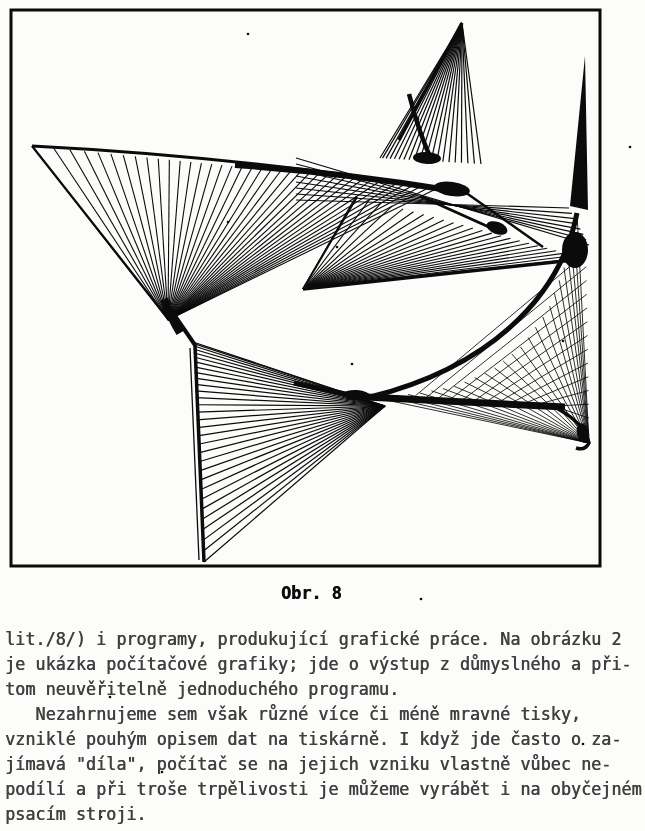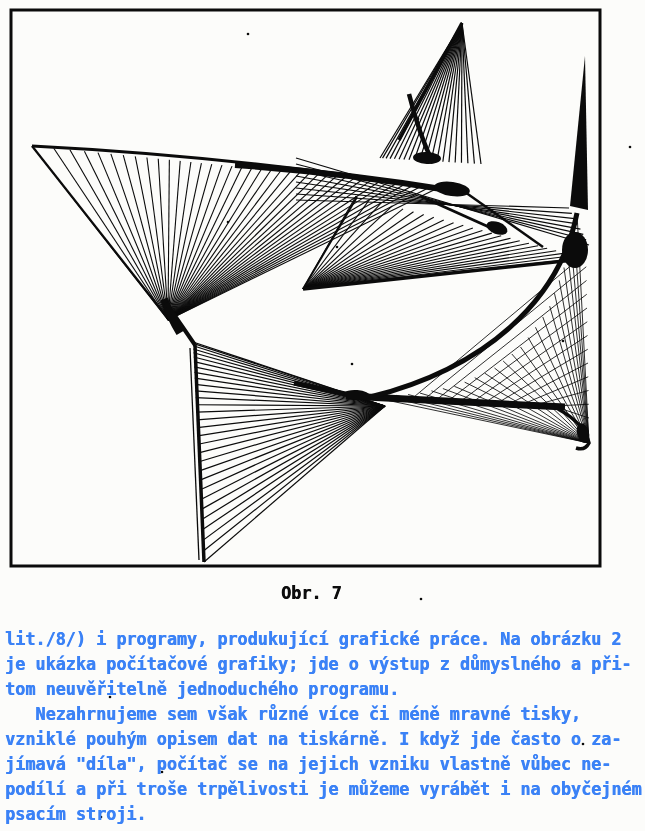--- a/index.html
+++ b/index.html
@@ -12,22 +12,22 @@
   }
   .figure-svg{position:absolute;top:0;left:0;}
   .caption{
     position:absolute;top:583px;left:281px;
     font-weight:bold;font-size:16.8px;color:#0c0c0c;
     white-space:pre;
     text-shadow:0.5px 0 0 currentColor;
   }
   .body-text{
     position:absolute;top:627px;left:5px;
-    font-weight:bold;font-size:16.8px;line-height:25px;
-    color:#3b82f6;white-space:pre;
+    font-weight:normal;font-size:16.8px;line-height:25px;
+    color:#404040;white-space:pre;
     text-shadow:0.5px 0 0 currentColor;
   }
   .body-text div{height:25px;}
 </style>
 </head>
 <body>
 
 <svg class="figure-svg" width="645" height="831" viewBox="0 0 645 831">
     <line x1="32" y1="146" x2="168" y2="320" stroke="#0b0b0b" stroke-width="1.1"></line>
     <line x1="53.76749620766236" y1="148.18741996204452" x2="168" y2="320" stroke="#0b0b0b" stroke-width="1.1"></line>
@@ -223,15 +223,15 @@
     <circle cx="630" cy="147" r="1.3" fill="#0b0b0b"></circle>
     <circle cx="337" cy="247" r="1.3" fill="#0b0b0b"></circle>
     <circle cx="563" cy="341" r="1.3" fill="#0b0b0b"></circle>
     <circle cx="421" cy="599" r="1.3" fill="#0b0b0b"></circle>
     <circle cx="162" cy="772" r="1.3" fill="#0b0b0b"></circle>
     <circle cx="101" cy="817" r="1.3" fill="#0b0b0b"></circle>
     <circle cx="583" cy="744" r="1.3" fill="#0b0b0b"></circle>
     <circle cx="110" cy="697" r="1.3" fill="#0b0b0b"></circle>
   </svg>
 
-<div class="caption">Obr. 7</div>
+<div class="caption">Obr. 8</div>
 
 <div class="body-text"><div>lit./8/) i programy, produkující grafické práce. Na obrázku 2</div><div>je ukázka počítačové grafiky; jde o výstup z důmyslného a při-</div><div>tom neuvěřitelně jednoduchého programu.</div><div>   Nezahrnujeme sem však různé více či méně mravné tisky,</div><div>vzniklé pouhým opisem dat na tiskárně. I když jde často o za-</div><div>jímavá "díla", počítač se na jejich vzniku vlastně vůbec ne-</div><div>podílí a při troše trpělivosti je můžeme vyrábět i na obyčejném</div><div>psacím stroji.</div></div>
 
 </body></html>

